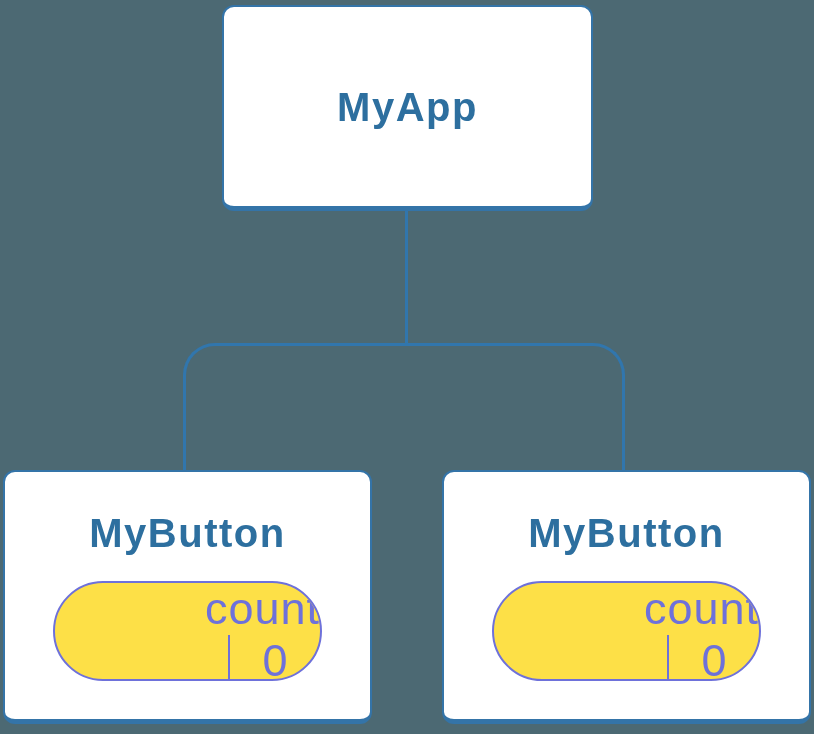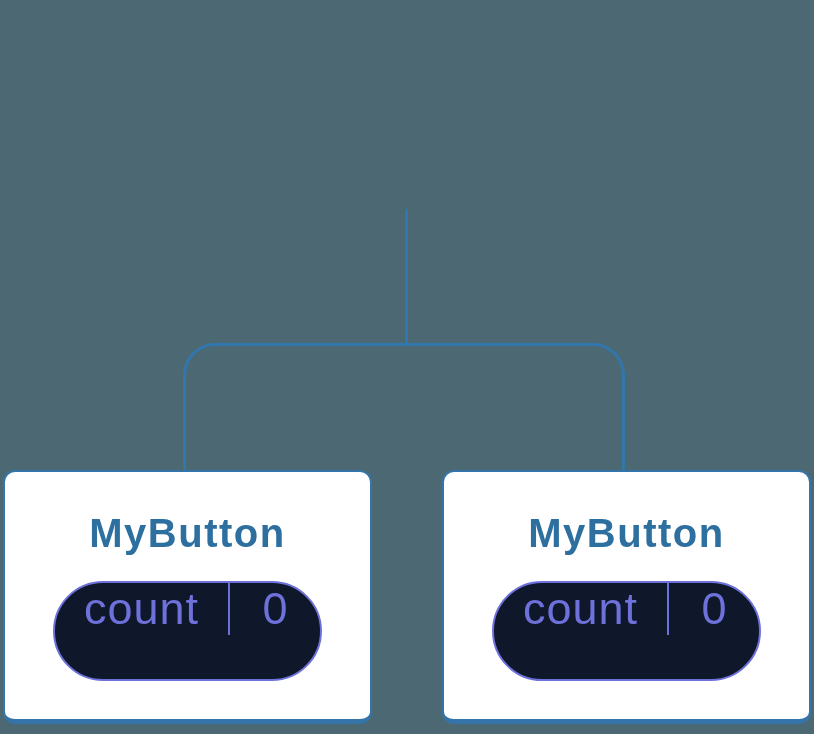--- a/index.html
+++ b/index.html
@@ -69,23 +69,24 @@
     border-radius: 32px 32px 0 0;
     z-index: 1;
   }
   
   .state-pill {
     box-sizing: border-box;
     width: 269px; height: 100px;
     border: 2.5px solid #6e71da;
     border-radius: 50px;
     display: flex;
-    align-items: flex-start;
+    align-items: flex-end;
     overflow: hidden;
-    background: #0f172a;
+    background: #fde047;
+    flex-direction: column;
   }
   .state-key {
     flex: 1;
     display: flex;
     align-items: center;
     justify-content: center;
     color: #6e71da;
     font-size: 45px;
     font-weight: 400;
     letter-spacing: 1px;
@@ -99,20 +100,23 @@
     color: #6e71da;
     font-size: 45px;
     font-weight: 400;
   }
 </style>
 </head>
 <body>
 
 <div id="canvas">
 
+  <div class="card card-root">
+    <div class="card-title">MyApp</div>
+  </div>
 
   <div class="stem"></div>
 
   <div class="bracket"></div>
 
   <div class="card card-child-left">
     <div class="card-title">MyButton</div>
     <div class="state-pill">
       <div class="state-key">count</div>
       <div class="state-value">0</div>

